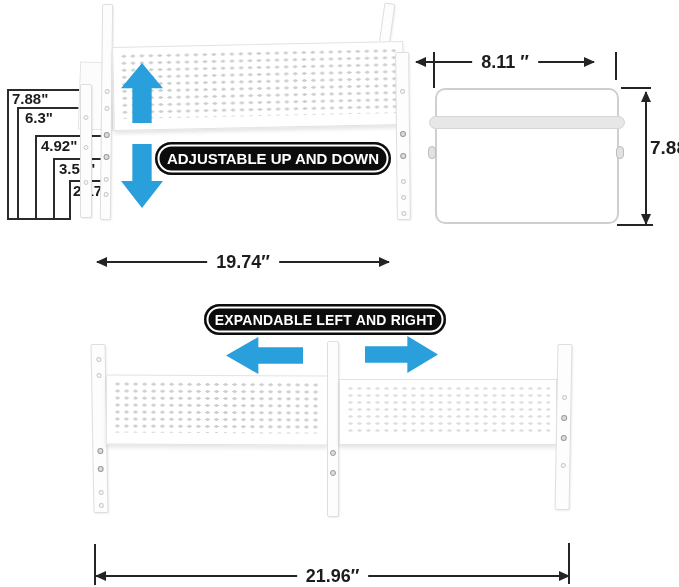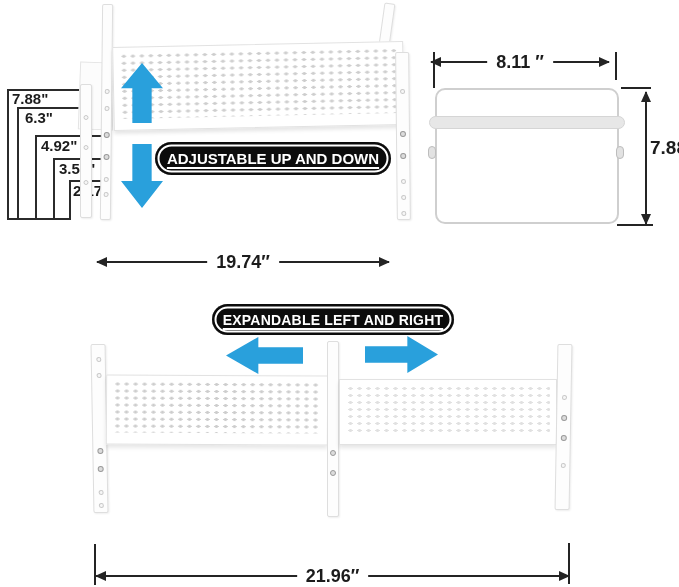--- a/index.html
+++ b/index.html
@@ -27,21 +27,21 @@
   .panel{position:absolute;background:#fcfcfc;border:1px solid #e4e4e4;box-sizing:border-box;}
   
   .barrow{position:absolute;background:#29a0dc;filter:drop-shadow(0 1px 1px rgba(0,0,0,0.18));}
   .barrow.up{clip-path:polygon(50% 0,100% 42%,73% 42%,73% 100%,27% 100%,27% 42%,0 42%);}
   .barrow.down{clip-path:polygon(50% 100%,100% 58%,73% 58%,73% 0,27% 0,27% 58%,0 58%);}
   .barrow.left{clip-path:polygon(0 50%,42% 0,42% 28%,100% 28%,100% 72%,42% 72%,42% 100%);}
   .barrow.right{clip-path:polygon(100% 50%,58% 0,58% 28%,0 28%,0 72%,58% 72%,58% 100%);}
   
   .banner{position:absolute;background:#0c0c0c;border-radius:17px;display:flex;align-items:center;
         justify-content:center;box-shadow:inset 0 0 0 2.5px #0c0c0c, inset 0 0 0 4.5px #ffffff;}
-  .banner span{color:#ffffff;font-weight:bold;white-space:nowrap;text-decoration:underline;
+  .banner span{color:#ffffff;font-weight:bold;white-space:nowrap;
         text-decoration-thickness:2px;text-underline-offset:3px;}
   
   .title{position:absolute;transform:translateX(-50%);color:#2d93c4;font-size:26px;font-weight:bold;
         letter-spacing:1px;white-space:nowrap;text-decoration:underline;text-decoration-thickness:2px;
         text-underline-offset:5px;text-decoration-color:#2d93c4;}
   
   .dimh{position:absolute;height:2px;background:#242424;}
   .dimh::before{content:"";position:absolute;left:-1px;top:-4px;width:0;height:0;
         border-right:11px solid #242424;border-top:5px solid transparent;border-bottom:5px solid transparent;}
   .dimh::after{content:"";position:absolute;right:-1px;top:-4px;width:0;height:0;
@@ -117,35 +117,35 @@
   </div>
 
 
   <div class="dimh" style="left:97px;top:261px;width:292px">
     <span class="dlabel">19.74″</span>
   </div>
 
   <div>
     <div class="extline" style="left:433px;top:52px;width:2px;height:36px"></div>
     <div class="extline" style="left:615px;top:52px;width:2px;height:28px"></div>
-    <div class="dimh" style="left:431px;top:61px;width:178px">
+    <div class="dimh" style="left:416px;top:61px;width:178px">
       <span class="dlabel">8.11 ″</span>
     </div>
     <div style="position:absolute;left:435px;top:88px;width:184px;height:136px;border:2px solid #cfcfcf;border-radius:10px;background:#fff;box-sizing:border-box"></div>
     <div style="position:absolute;left:429px;top:116px;width:196px;height:13px;background:#e7e7e7;border:1px solid #d5d5d5;border-radius:7px;box-sizing:border-box"></div>
     <div style="position:absolute;left:428px;top:146px;width:8px;height:13px;background:#e2e2e2;border:1px solid #bdbdbd;border-radius:4px;box-sizing:border-box"></div>
     <div style="position:absolute;left:616px;top:146px;width:8px;height:13px;background:#e2e2e2;border:1px solid #bdbdbd;border-radius:4px;box-sizing:border-box"></div>
     <div class="extline" style="left:621px;top:87px;width:30px;height:2px"></div>
     <div class="extline" style="left:617px;top:224px;width:36px;height:2px"></div>
     <div class="dimv" style="left:645px;top:92px;height:132px"></div>
     <div class="mlabel" style="left:650px;top:137px;font-size:19px">7.88″</div>
   </div>
 
   <div>
-    <div class="banner" style="left:212px;top:304px;width:242px;height:31px">
+    <div class="banner" style="left:204px;top:304px;width:242px;height:31px">
       <span style="font-size:14px;letter-spacing:0.2px">EXPANDABLE LEFT AND RIGHT</span>
     </div>
     <div class="barrow left" style="left:226px;top:337px;width:77px;height:37px"></div>
     <div class="barrow right" style="left:365px;top:336px;width:73px;height:37px"></div>
 
     <div class="leg" style="left:92px;top:344px;width:15px;height:169px;transform:rotate(-1deg)">
       <span class="hole" style="top:12px"></span>
         <span class="hole" style="top:28px"></span>
       <span class="screw" style="top:103px"></span>
         <span class="screw" style="top:121px"></span>

